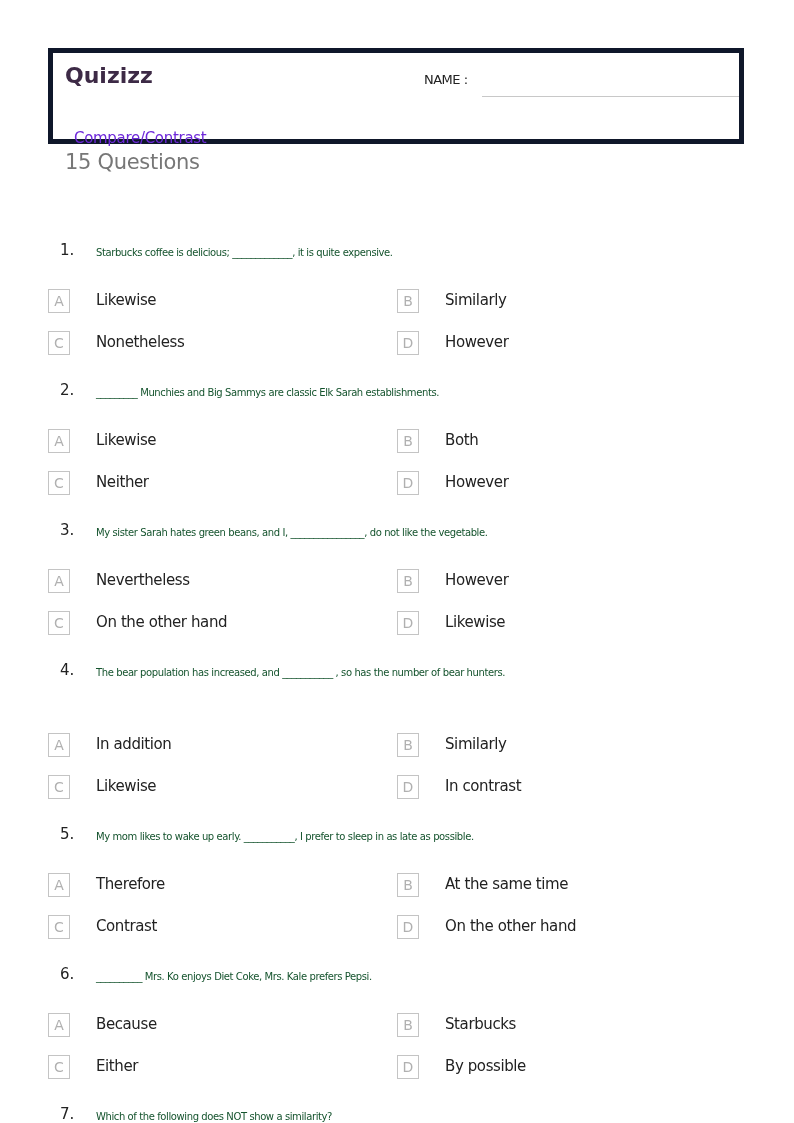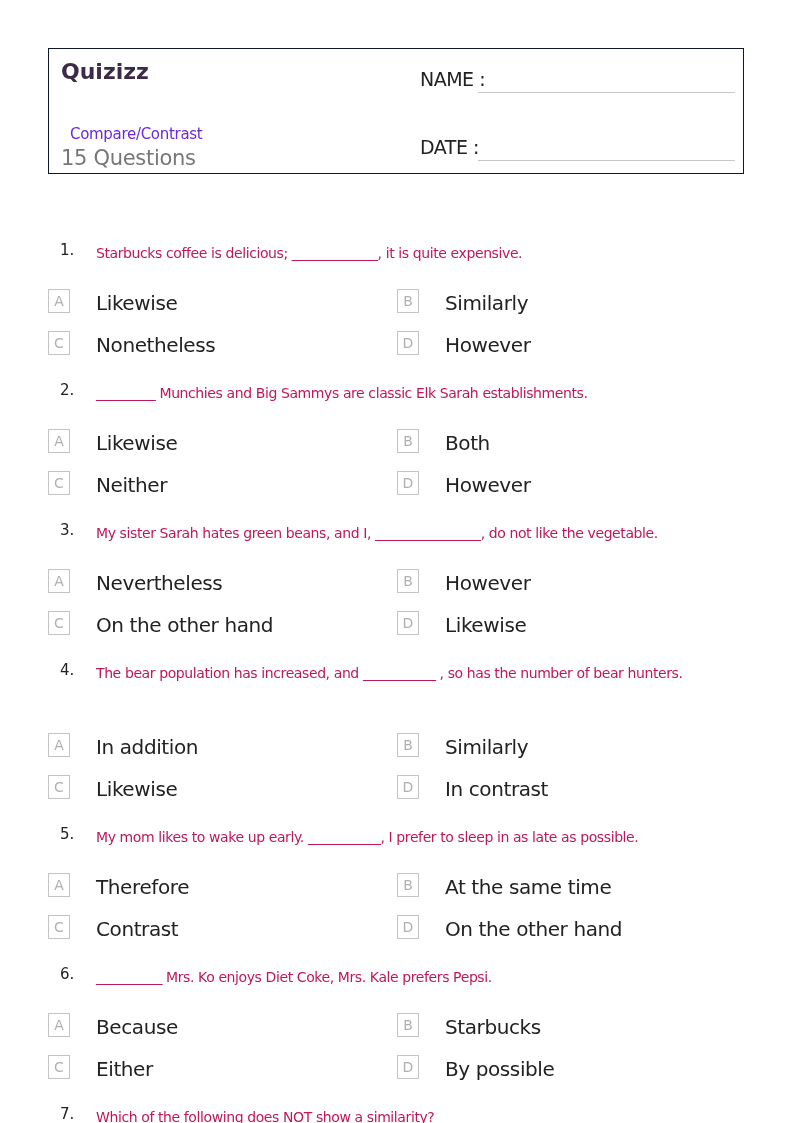--- a/index.html
+++ b/index.html
@@ -1,81 +1,77 @@
 <!DOCTYPE html>
 <html><head>
 <meta charset="utf-8">
 <style>
   html, body { margin: 0; padding: 0; background: #ffffff; }
   body {
     width: 794px; height: 1123px; overflow: hidden; position: relative;
     font-family: "DejaVu Sans", sans-serif; color: #222222;
   }
   .header {
-    position: absolute; left: 48px; top: 48px; width: 696px; height: 126px;
-    border: 1px solid #0f172a; box-sizing: border-box;
+    position: absolute; left: 48px; top: 48px; width: 696px; height: 96px;
+    border: 5px solid #0f172a; box-sizing: border-box;
   }
   .logo {
     position: absolute; left: 12px; top: 10px;
     font-family: "DejaVu Sans", sans-serif; font-weight: bold; font-size: 22px;
     color: #3d2a46; letter-spacing: 0px;
   }
   .title {
     position: absolute; left: 21px; top: 76px; font-size: 15px; color: #6d28d9;
     letter-spacing: -0.3px;
   }
   .subtitle {
     position: absolute; left: 12px; top: 97px; font-size: 21px; color: #777;
     letter-spacing: -0.3px;
   }
   .field {
     position: absolute; left: 371px; width: 315px; height: 26px;
   }
   .field-label {
-    position: absolute; left: 0; top: 0; font-size: 19px; color: #222;
+    position: absolute; left: 0; top: 0; font-size: 13px; color: #222;
     letter-spacing: -0.5px;
   }
   .field-line {
     position: absolute; left: 58px; right: 0; top: 24px; height: 1px; background: #c8c8c8;
   }
   .question { position: absolute; left: 0; width: 794px; }
   .q-num {
     position: absolute; left: 60px; top: 0; font-size: 15px; color: #222;
   }
   .q-text {
-    position: absolute; left: 96px; top: 0; width: 640px; font-size: 14px;
-    color: #be185d; line-height: 24px; letter-spacing: -0.4px;
+    position: absolute; left: 96px; top: 0; width: 640px; font-size: 10px;
+    color: #14532d; line-height: 24px; letter-spacing: -0.4px;
   }
   .opt { position: absolute; height: 24px; }
   .opt-box {
     position: absolute; left: 0; top: 0; width: 22px; height: 24px;
     border: 1px solid #c4c4c4; box-sizing: border-box;
     font-size: 14px; color: #b0b0b0; text-align: center; line-height: 22px;
   }
   .opt-text {
     position: absolute; left: 48px; top: 2px; white-space: nowrap;
-    font-size: 20px; color: #222; letter-spacing: -0.4px;
+    font-size: 15px; color: #222; letter-spacing: -0.4px;
   }
 </style>
 </head>
 <body>
 
 <div class="header">
   <div class="logo">Quizizz</div>
   <div class="title">Compare/Contrast</div>
   <div class="subtitle">15 Questions</div>
 
   <div class="field" style="top:19px">
     <span class="field-label">NAME :</span>
     <div class="field-line"></div>
   </div>
-  <div class="field" style="top:87px">
-    <span class="field-label">DATE  :</span>
-    <div class="field-line"></div>
-  </div>
 </div>
 
 <div class="question" style="top:241px">
   <span class="q-num">1.</span>
   <div class="q-text">Starbucks coffee is delicious; _____________, it is quite expensive.</div>
   <div class="opt" style="left:48px;top:48px">
     <div class="opt-box">A</div>
     <span class="opt-text">Likewise</span>
   </div>
   <div class="opt" style="left:397px;top:48px">

